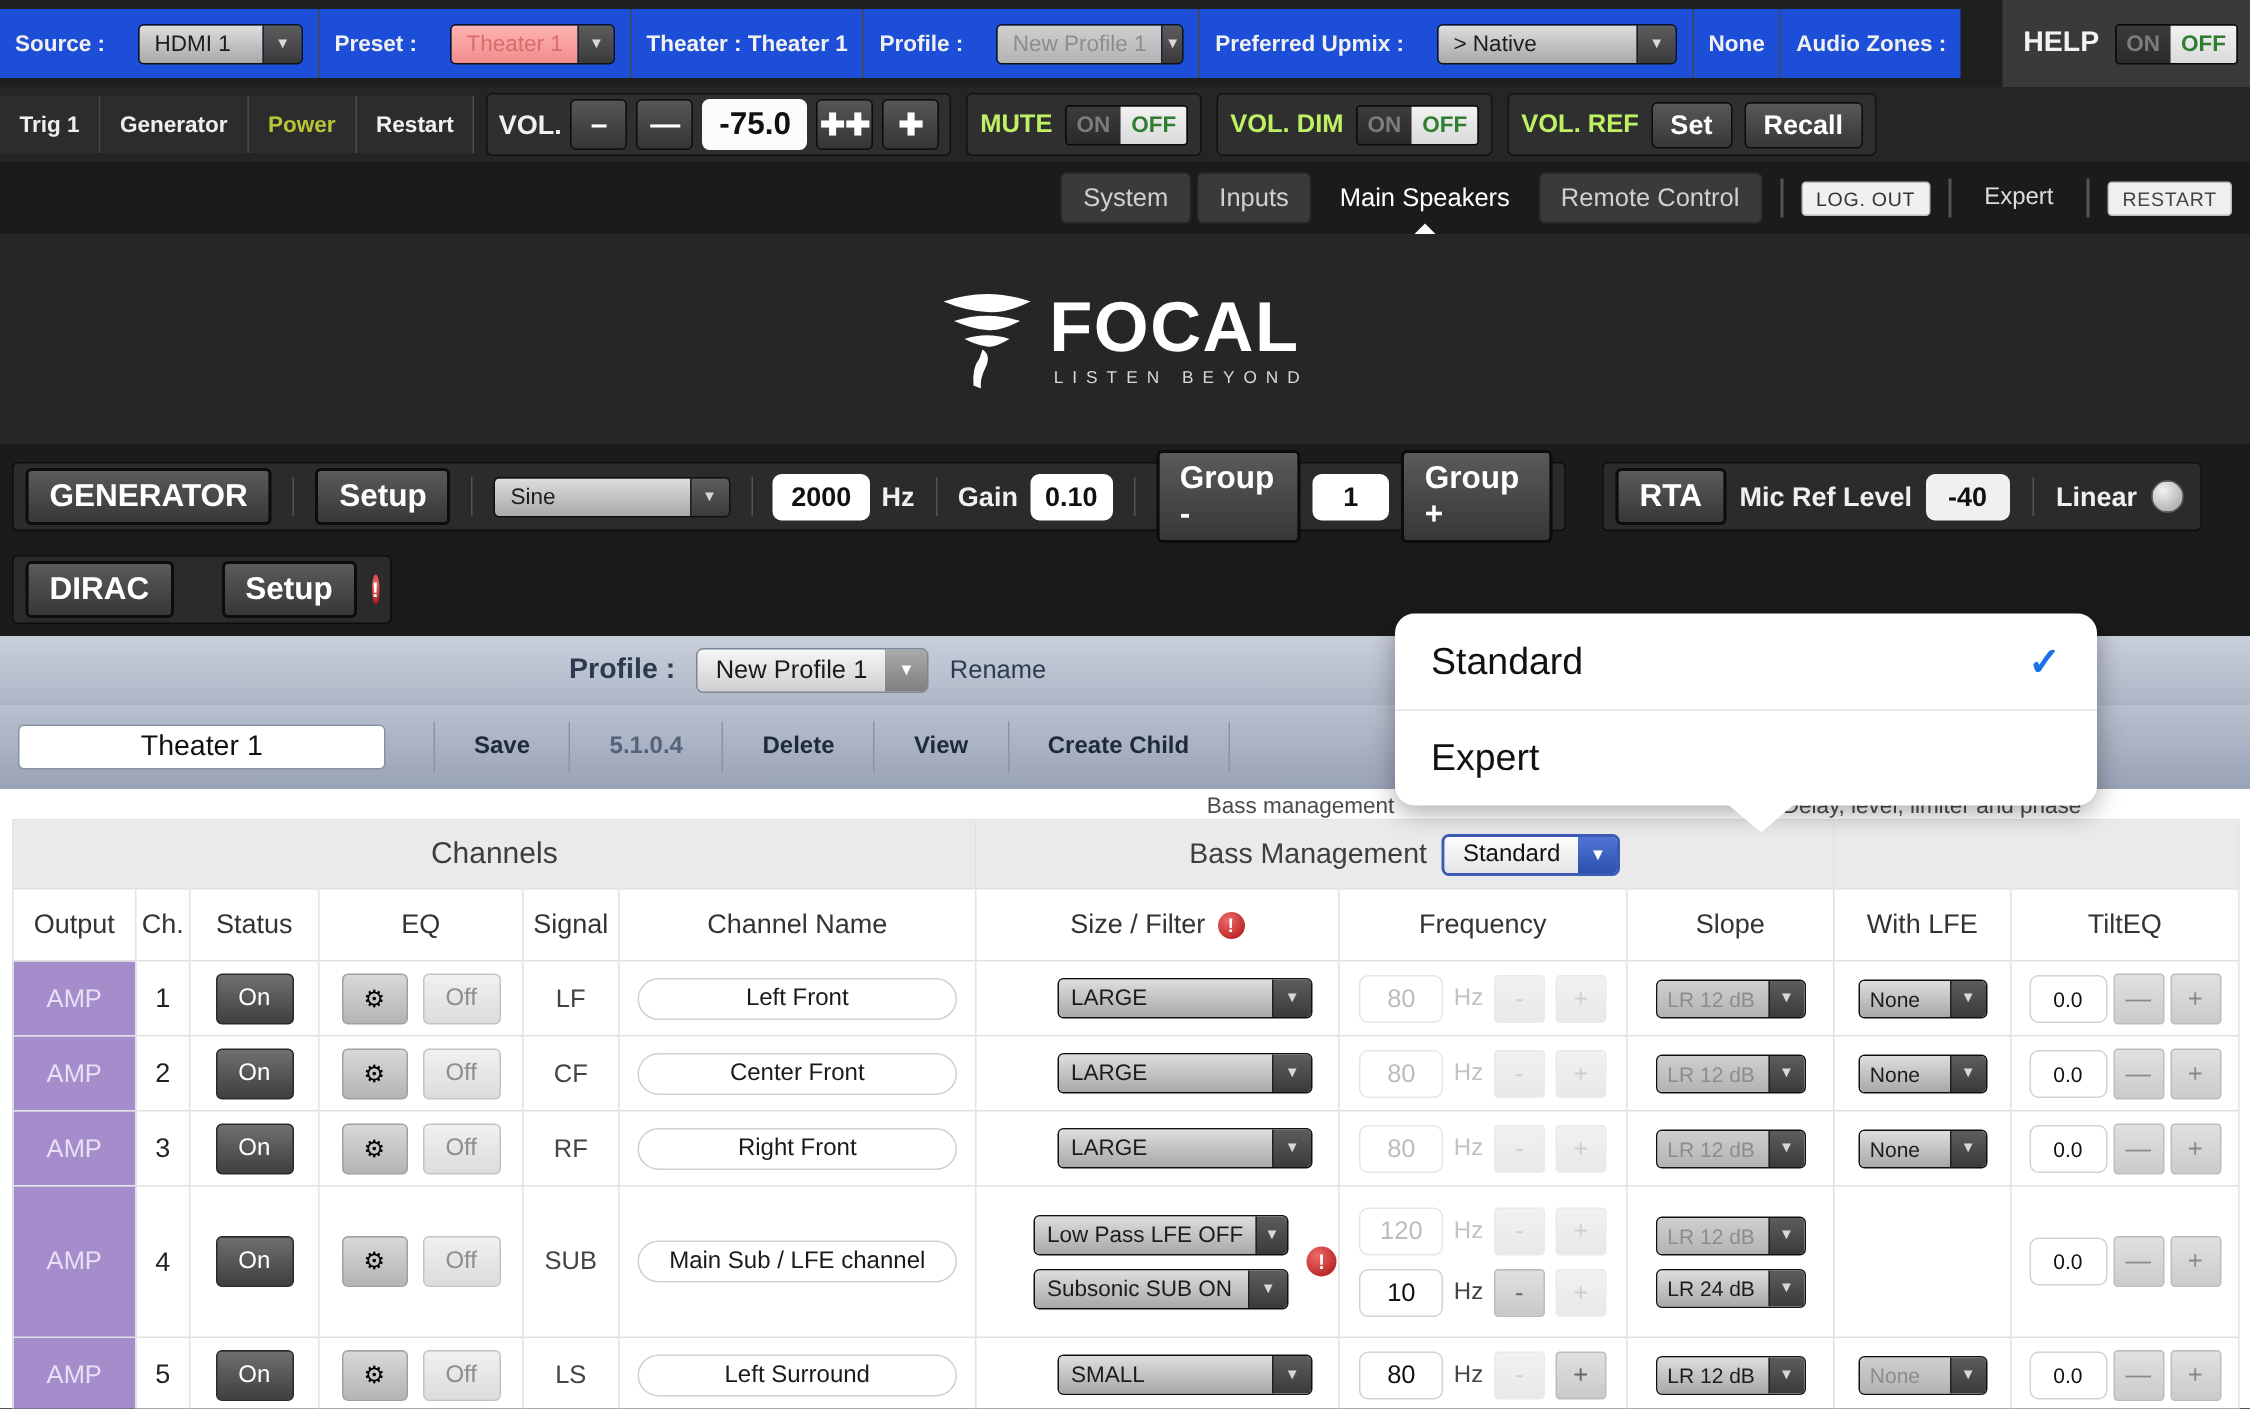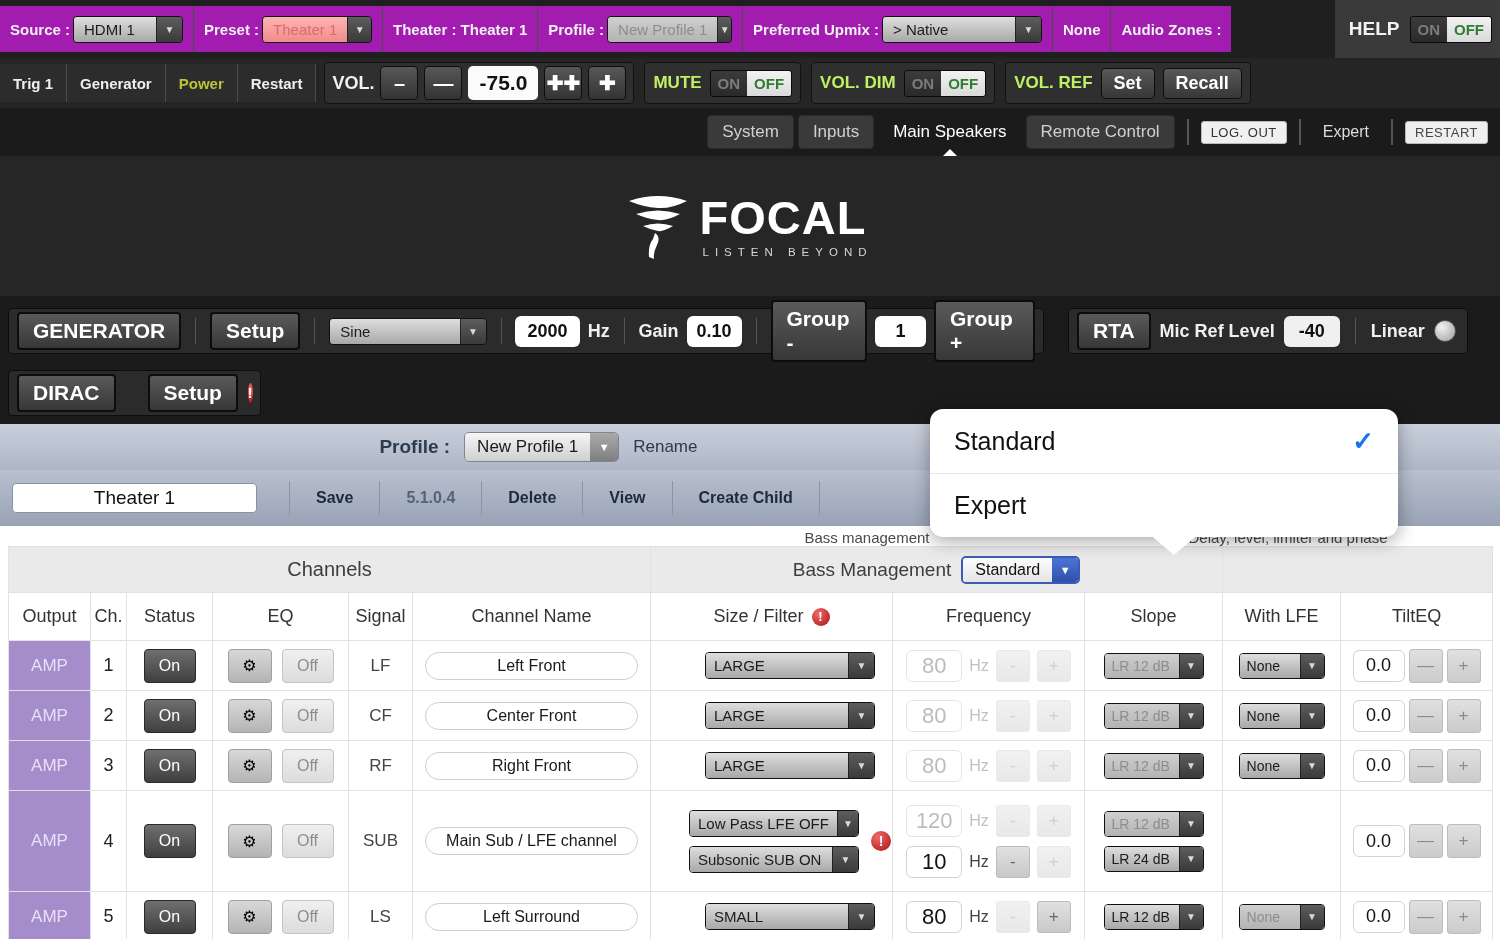--- a/index.html
+++ b/index.html
@@ -33,23 +33,23 @@
   }
   .dsel.disabled .val { background: linear-gradient(#cfcfcf,#b3b3b3); color:#8d8d8d; }
 
   
   #topbar {
     position: absolute; left: 0; top: 0; width: 1500px; height: 58px;
     background: #1f1f1f;
     display: flex; align-items: center;
   }
   .tb-cell {
-    height: 46px; display: flex; align-items: center; gap: 3px;
+    height: 46px; display: flex; align-items: center; gap: 22px;
     padding: 0 10px; border-right: 1px solid #4a4a4a;
-    background: #a21caf;
+    background: #1d4ed8;
   }
   .tb-label { color: #f0f0f0; font-size: 15px; font-weight: bold; white-space: nowrap; }
   .tb-static { color: #f2f2f2; font-size: 15px; font-weight: bold; white-space: nowrap; }
 
   .toggle {
     display: inline-flex; border: 1px solid #0a0a0a; border-radius: 3px;
     overflow: hidden; background: #111;
   }
   .toggle span {
     font-size: 15px; font-weight: bold; padding: 4px 7px; cursor: pointer;
@@ -298,21 +298,21 @@
 
   .cellflex { display: flex; align-items: center; justify-content: center; gap: 7px; }
   .cellcol { display: flex; flex-direction: column; align-items: center; gap: 9px; }
 
   .sizesel { width: 170px; margin-left: 37px; }
   .sizesel .val { font-size: 15px; padding: 4px 8px; }
   .sizesel .arw { width: 26px; }
 
   .numbox {
     width: 56px; height: 32px; border-radius: 6px; border: 1px solid #d2d2d2;
-    background: #fff; color: #111; font-size: 22px;
+    background: #fff; color: #111; font-size: 17px;
     display: flex; align-items: center; justify-content: center;
   }
   .numbox.dim { color: #bcbcbc; border-color: #e6e6e6; }
   .hzlbl { font-size: 16px; color: #444; }
   .hzlbl.dim { color: #c2c2c2; }
   .spbtn {
     width: 34px; height: 32px; border-radius: 3px;
     background: linear-gradient(#e0e0e0,#c9c9c9); border: 1px solid #bcbcbc;
     color: #666; font-size: 17px;
     display: flex; align-items: center; justify-content: center; cursor: pointer;
@@ -321,21 +321,21 @@
 
   .slopesel { width: 100px; }
   .slopesel .val { font-size: 14px; padding: 4px 7px; }
   .slopesel .arw { width: 24px; }
   .lfesel { width: 86px; }
   .lfesel .val { font-size: 14px; padding: 4px 7px; }
   .lfesel .arw { width: 24px; }
 
   .tiltbox {
     width: 52px; height: 32px; border-radius: 6px; border: 1px solid #d2d2d2;
-    background: #fff; color: #111; font-size: 18px;
+    background: #fff; color: #111; font-size: 14px;
     display: flex; align-items: center; justify-content: center;
   }
   .tiltbtn {
     width: 34px; height: 34px; border-radius: 3px;
     background: linear-gradient(#e0e0e0,#cbcbcb); border: 1px solid #bdbdbd;
     color: #8a8a8a; font-size: 17px;
     display: flex; align-items: center; justify-content: center; cursor: pointer;
   }
 
   

